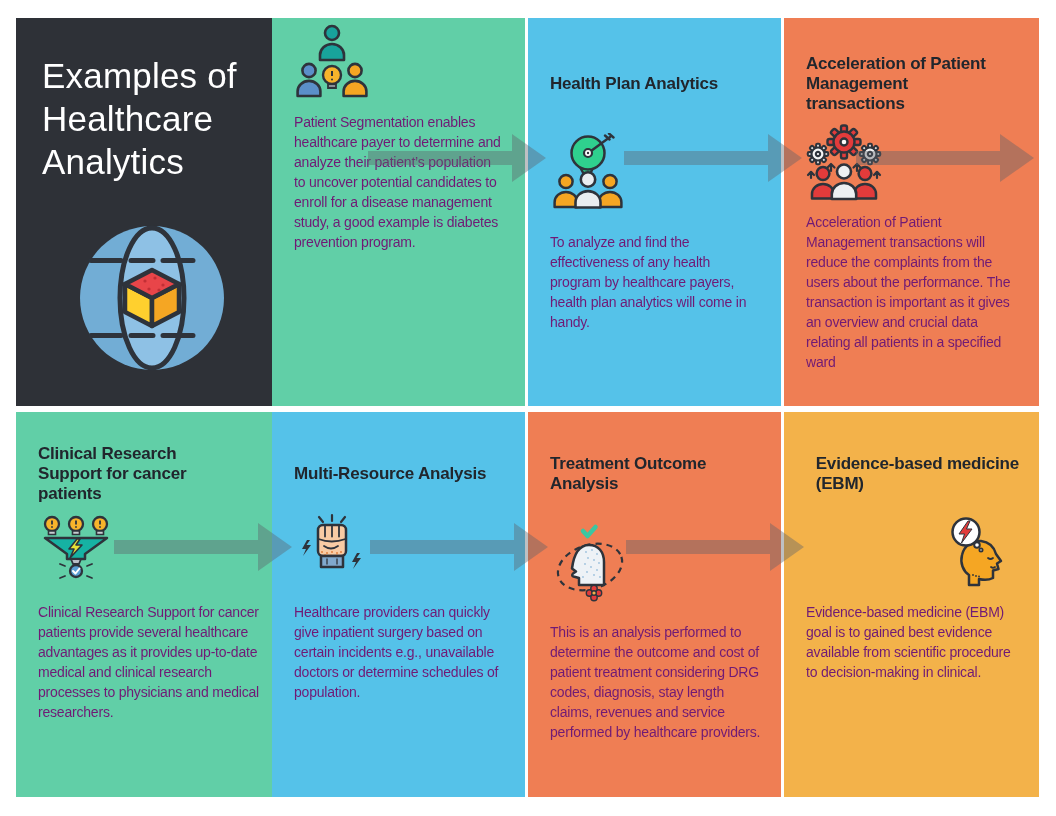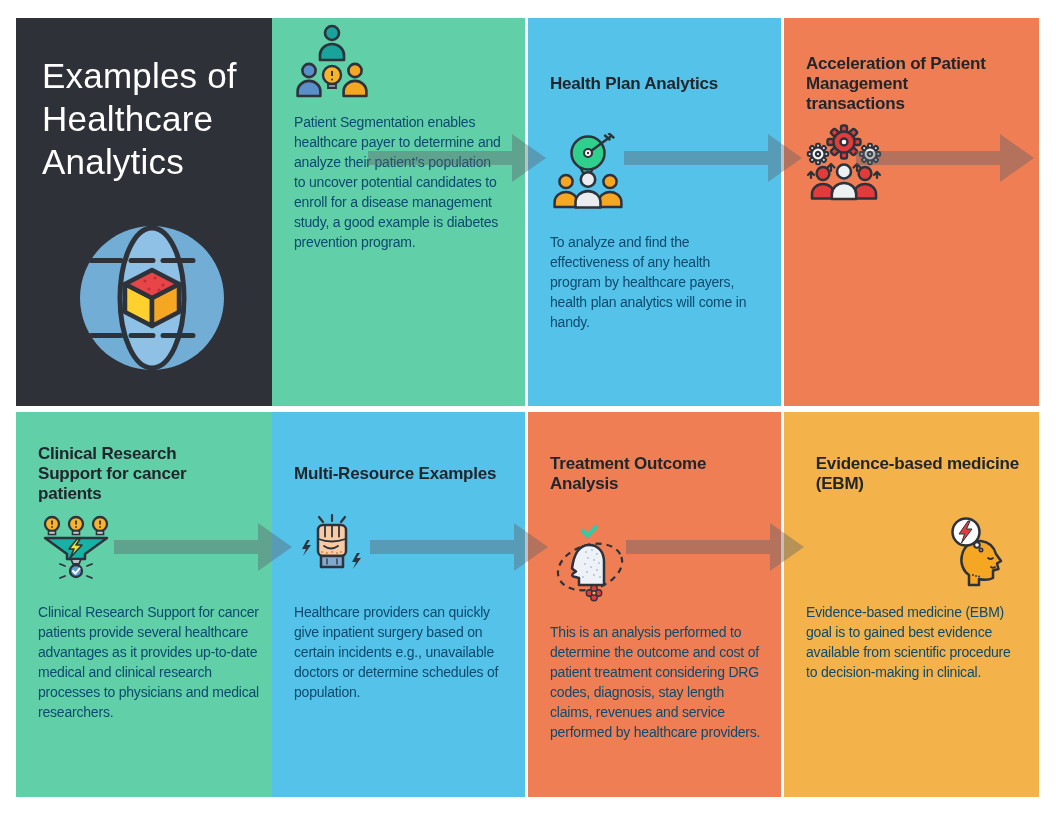--- a/index.html
+++ b/index.html
@@ -27,21 +27,21 @@
   .head-area{display:flex;align-items:center;box-sizing:border-box;}
   .row1 .head-area{height:100px;padding-top:32px;}
   .row2 .head-area{height:94px;padding-top:30px;}
   .card h2{
     margin:0;font-size:17px;line-height:20px;font-weight:700;
     color:#21262d;white-space:pre-line;letter-spacing:-0.2px;
   }
   .row1 .icon-area{height:88px;display:flex;align-items:center;}
   .row2 .icon-area{height:90px;display:flex;align-items:center;}
   .card-body{
-    margin-top:6px;font-size:14px;line-height:20px;color:#0c4a6e;letter-spacing:-0.2px;
+    margin-top:6px;font-size:14px;line-height:20px;color:#701a75;letter-spacing:-0.2px;
   }
 
   .title-card{padding:0 26px;}
   .title-card h1{
     margin:36px 0 0;font-size:35px;line-height:43px;font-weight:500;
     color:#ffffff;white-space:pre-line;letter-spacing:0.2px;
   }
   .globe-wrap{margin-top:40px;display:flex;justify-content:center;}
 
   .arrow{position:absolute;width:178px;height:48px;}
@@ -190,20 +190,21 @@
           <path d="M6,75.5 v-4.6 a11,10 0 0 1 22,0 v4.6 z"></path>
           <circle cx="59" cy="50.5" r="6.4"></circle>
           <path d="M48,75.5 v-4.6 a11,10 0 0 1 22,0 v4.6 z"></path>
         </g>
         <g fill="#edf0f2" stroke="#2e333b" stroke-width="2.6" stroke-linejoin="round">
           <circle cx="38" cy="48.5" r="7"></circle>
           <path d="M25.8,76 v-5 a12.2,11 0 0 1 24.4,0 v5 z"></path>
         </g>
       </svg>
     </div>
+    <div class="card-body">Acceleration of Patient Management transactions will reduce the complaints from the users about the performance. The transaction is important as it gives an overview and crucial data relating all patients in a specified ward</div>
   </div>
 
   <div class="card row2 c0 bg-green">
     <div class="head-area">
         <h2>Clinical Research
 Support for cancer
 patients</h2>
       </div>
     <div class="icon-area">
       <svg width="76" height="76" viewBox="0 0 76 76">
@@ -238,21 +239,21 @@
           <path d="M27,63 l-5,2"></path>
             <path d="M49,63 l5,2"></path>
         </g>
       </svg>
     </div>
     <div class="card-body">Clinical Research Support for cancer patients provide several healthcare advantages as it provides up-to-date medical and clinical research processes to physicians and medical researchers.</div>
   </div>
 
   <div class="card row2 c1 bg-blue">
     <div class="head-area">
-        <h2>Multi-Resource Examples</h2>
+        <h2>Multi-Resource Analysis</h2>
       </div>
     <div class="icon-area">
       <svg width="76" height="76" viewBox="0 0 76 76">
         <g stroke="#2e333b" stroke-width="2.2" stroke-linecap="round" fill="none">
           <path d="M29,9 l-4,-5"></path>
             <path d="M38,8 V2"></path>
             <path d="M47,9 l4,-5"></path>
         </g>
         <rect x="24" y="12" width="28" height="31" rx="5" fill="#f8cba4" stroke="#2e333b" stroke-width="2.5"></rect>
         <g stroke="#2e333b" stroke-width="1.8" fill="none" stroke-linecap="round">

